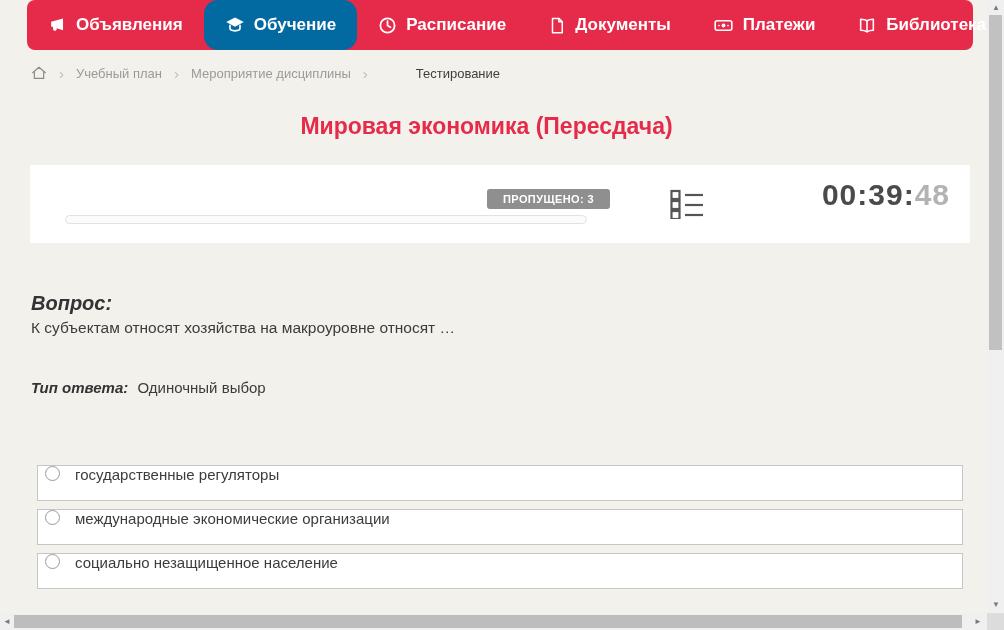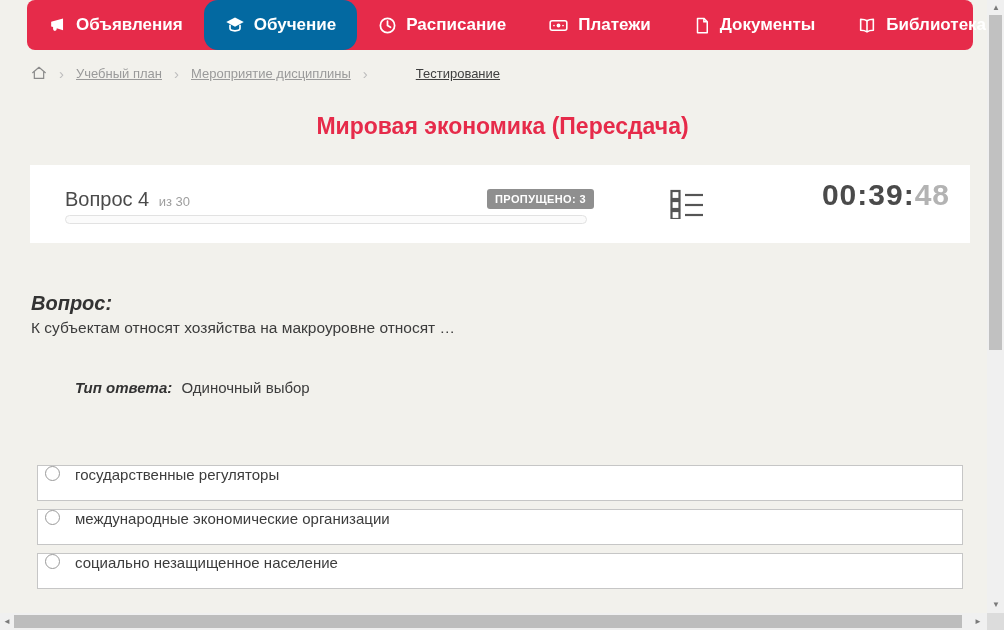--- a/index.html
+++ b/index.html
@@ -26,58 +26,58 @@
   .nav-item svg { display:block; }
   .nav-chevron { font-size:12px; margin-left:2px; }
 
   
   .breadcrumb {
     position:absolute; left:31px; top:61px; height:24px;
     display:flex; align-items:center; gap:12px;
     font-size:13px; color:#9A9A9A;
   }
   .crumb-sep { color:#BDBDBD; font-size:15px; line-height:1; }
-  .crumb { cursor:pointer;text-decoration:underline; }
+  .crumb { cursor:pointer; }
   .crumb-last { color:#3F3F3F;margin-left:36px; }
   .home-icon svg { display:block; }
 
   
   .page-title {
-    position:absolute; top:113px; left:16px; width:973px; text-align:center;
+    position:absolute; top:113px; left:0; width:973px; text-align:center;
     color:#E62B4A; font-size:23px; font-weight:700;
   }
 
   
   .question-card {
     position:absolute; left:30px; top:165px; width:940px; height:78px;
     background:#FFFFFF;
   }
   .qc-title { position:absolute; left:35px; top:23px; font-size:20px; color:#4A4A4A; }
   .qc-total { font-size:13px; color:#9E9E9E; font-weight:400; margin-left:4px; }
   .skip-badge {
     position:absolute; left:457px; top:24px;
     background:#8F8F8F; color:#fff; font-size:11px; font-weight:700;
-    padding:4px 8px; border-radius:3px; letter-spacing:.4px;text-align:right;
+    padding:4px 16px; border-radius:3px; letter-spacing:.4px;text-align:right;
   }
   .progress {
     position:absolute; left:35px; top:50px; width:522px; height:9px;
     border:1px solid #E2E2E2; border-radius:5px; background:#FBFBFB; overflow:hidden;
   }
   .progress-fill { height:100%; width:0; background:#E62B4A; border-radius:5px; }
   .qlist-btn { position:absolute; left:640px; top:24px; cursor:pointer; }
   .timer {
     position:absolute; right:20px; top:13px;
     font-size:30px; color:#4A4A4A; letter-spacing:1px; font-weight:700;
   }
   .timer-secs { color:#B3B3B3; }
 
   
   .q-label { position:absolute; left:31px; top:292px; font-size:20px; font-weight:700; font-style:italic; color:#333; }
   .q-text  { position:absolute; left:31px; top:319px; font-size:15.5px; color:#3C3C3C; }
-  .q-type  { position:absolute; left:31px; top:379px; font-size:15px;margin-left:44px; }
+  .q-type  { position:absolute; left:31px; top:379px; font-size:15px; }
   .q-type-label { font-weight:700; font-style:italic; color:#333; }
   .q-type-value { color:#3C3C3C; margin-left:5px; }
 
   
   .answers {
     position:absolute; left:37px; top:465px; width:926px;
     display:flex; flex-direction:column; gap:8px;
   }
   .answer {
     height:36px; background:#fff; border:1px solid #C6C6C6;
@@ -127,37 +127,37 @@
     <span>
       <svg width="19" height="19" viewBox="0 0 24 24">
           <circle cx="12" cy="12" r="9" stroke="#fff" stroke-width="2.2" fill="none"></circle>
           <path d="M12 6.5V12l3.8 2.3" stroke="#fff" stroke-width="2.2" fill="none" stroke-linecap="round"></path>
         </svg>
     </span>
     <span>Расписание</span>
   </div>
   <div class="nav-item">
     <span>
+      <svg width="18" height="19" viewBox="0 0 24 24">
+          <path d="M6 2.5h8.5L19 7v14.5H6z" stroke="#fff" stroke-width="2" fill="none" stroke-linejoin="round"></path>
+          <path d="M14.5 2.5V7H19" stroke="#fff" stroke-width="2" fill="none"></path>
+        </svg>
+    </span>
+    <span>Документы</span>
+  </div>
+  <div class="nav-item">
+    <span>
       <svg width="21" height="19" viewBox="0 0 24 24">
           <rect x="1.5" y="6" width="21" height="12" rx="2.5" stroke="#fff" stroke-width="2" fill="none"></rect>
           <circle cx="12" cy="12" r="2.4" fill="#fff"></circle>
           <circle cx="6.3" cy="12" r="1.1" fill="#fff"></circle>
           <circle cx="17.7" cy="12" r="1.1" fill="#fff"></circle>
         </svg>
     </span>
     <span>Платежи</span>
-  </div>
-  <div class="nav-item">
-    <span>
-      <svg width="18" height="19" viewBox="0 0 24 24">
-          <path d="M6 2.5h8.5L19 7v14.5H6z" stroke="#fff" stroke-width="2" fill="none" stroke-linejoin="round"></path>
-          <path d="M14.5 2.5V7H19" stroke="#fff" stroke-width="2" fill="none"></path>
-        </svg>
-    </span>
-    <span>Документы</span>
   </div>
   <div class="nav-item">
     <span>
       <svg width="20" height="19" viewBox="0 0 24 24">
           <path d="M12 6C10 4.6 7.2 4 4 4v14c3.2 0 6 .6 8 2 2-1.4 4.8-2 8-2V4c-3.2 0-6 .6-8 2z" stroke="#fff" stroke-width="2" fill="none" stroke-linejoin="round"></path>
           <path d="M12 6v14" stroke="#fff" stroke-width="2"></path>
         </svg>
     </span>
     <span>Библиотека</span>
     <span class="nav-chevron">▾</span>
@@ -175,24 +175,20 @@
   <span class="crumb">Учебный план</span>
   <span class="crumb-sep">›</span>
   <span class="crumb">Мероприятие дисциплины</span>
   <span class="crumb-sep">›</span>
   <span class="crumb crumb-last">Тестирование</span>
 </div>
 
 <h1 class="page-title">Мировая экономика (Пересдача)</h1>
 
 <div class="question-card">
-  <div class="qc-title">
-    <span>Вопрос 4</span>
-    <span class="qc-total">из 30</span>
-  </div>
   <span class="skip-badge">ПРОПУЩЕНО: 3</span>
   <div class="progress">
     <div class="progress-fill" style="width: 0%;"></div>
   </div>
   <span class="qlist-btn">
     <svg width="34" height="30" viewBox="0 0 34 30">
       <g stroke="#555" stroke-width="2.2" fill="none">
         <rect x="1.5" y="2" width="8" height="8"></rect>
           <line x1="15" y1="6" x2="33" y2="6"></line>
         <rect x="1.5" y="12" width="8" height="8"></rect>

